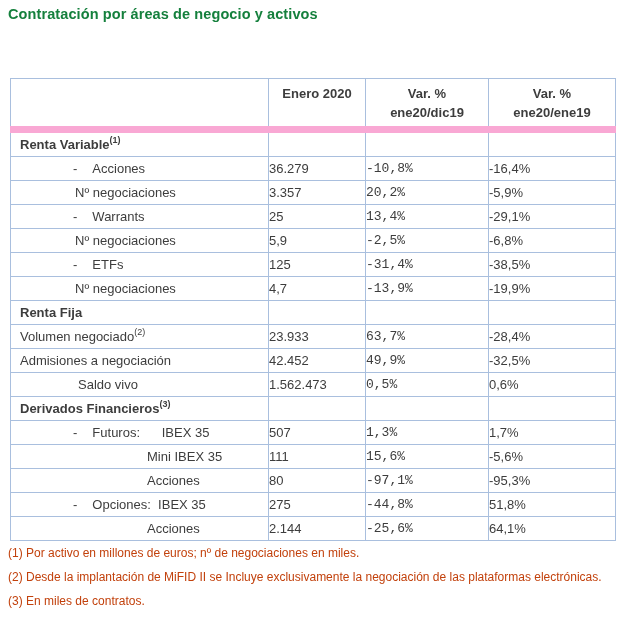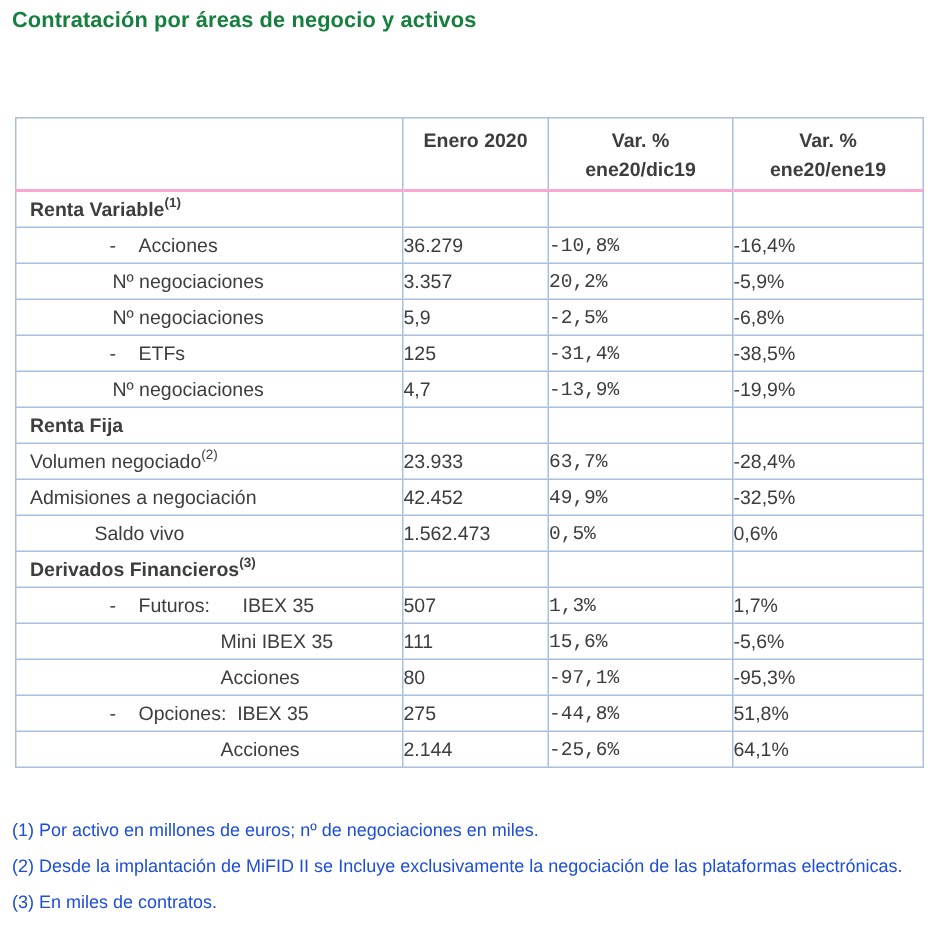--- a/index.html
+++ b/index.html
@@ -44,35 +44,35 @@
     font-size: 13px;
     color: #3d3d3d;
     overflow: hidden;
   }
   table.report thead th {
     height: 42px;
     vertical-align: top;
     padding: 5px 2px 0 2px;
     text-align: center;
     font-weight: bold;
-    border-bottom: 2px solid #f9a8d4;
+    border-bottom: 7px solid #f9a8d4;
     line-height: 19px;
   }
   table.report thead th .hline { display: block; }
 
   table.report tbody td {
     height: 23px;
     padding: 0;
     vertical-align: middle;
     white-space: pre;
   }
   td.c1.section { font-weight: bold; padding-left: 9px; }
   td.c1.plain   { padding-left: 9px; }
   td.c1.indent  { padding-left: 64px; }
-  td.c1.indent2 { padding-left: 52px; }
+  td.c1.indent2 { padding-left: 67px; }
   td.c1.indent3 { padding-left: 136px; }
   td.c1.dash    { padding-left: 62px; }
   td.c1 .dashmark { display: inline-block; }
   td.c1.dash .lbl { margin-left: 15px; }
   td.c1 sup {
     font-size: 9px;
     line-height: 0;
     position: relative;
     top: -1px;
   }
@@ -84,21 +84,21 @@
   .footnotes {
     position: absolute;
     left: 8px;
     top: 546px;
     width: 610px;
   }
   .footnotes p {
     margin: 0 0 9px 0;
     font-size: 12px;
     line-height: 15px;
-    color: #1d4ed8;
+    color: #c2410c;
   }
 </style>
 </head>
 <body>
 
 <h1 class="page-title">Contratación por áreas de negocio y activos</h1>
 
 <table class="report">
   <colgroup>
     <col class="c1">
@@ -135,20 +135,26 @@
         <td class="val v1">-10,8%</td>
         <td class="val v2">-16,4%</td>
       </tr>
       <tr>
         <td class="c1 indent"><span class="lbl">Nº negociaciones</span></td>
         <td class="val v0">3.357</td>
         <td class="val v1">20,2%</td>
         <td class="val v2">-5,9%</td>
       </tr>
       <tr>
+        <td class="c1 dash"><span class="dashmark">-</span><span class="lbl">Warrants</span></td>
+        <td class="val v0">25</td>
+        <td class="val v1">13,4%</td>
+        <td class="val v2">-29,1%</td>
+      </tr>
+      <tr>
         <td class="c1 indent"><span class="lbl">Nº negociaciones</span></td>
         <td class="val v0">5,9</td>
         <td class="val v1">-2,5%</td>
         <td class="val v2">-6,8%</td>
       </tr>
       <tr>
         <td class="c1 dash"><span class="dashmark">-</span><span class="lbl">ETFs</span></td>
         <td class="val v0">125</td>
         <td class="val v1">-31,4%</td>
         <td class="val v2">-38,5%</td>

